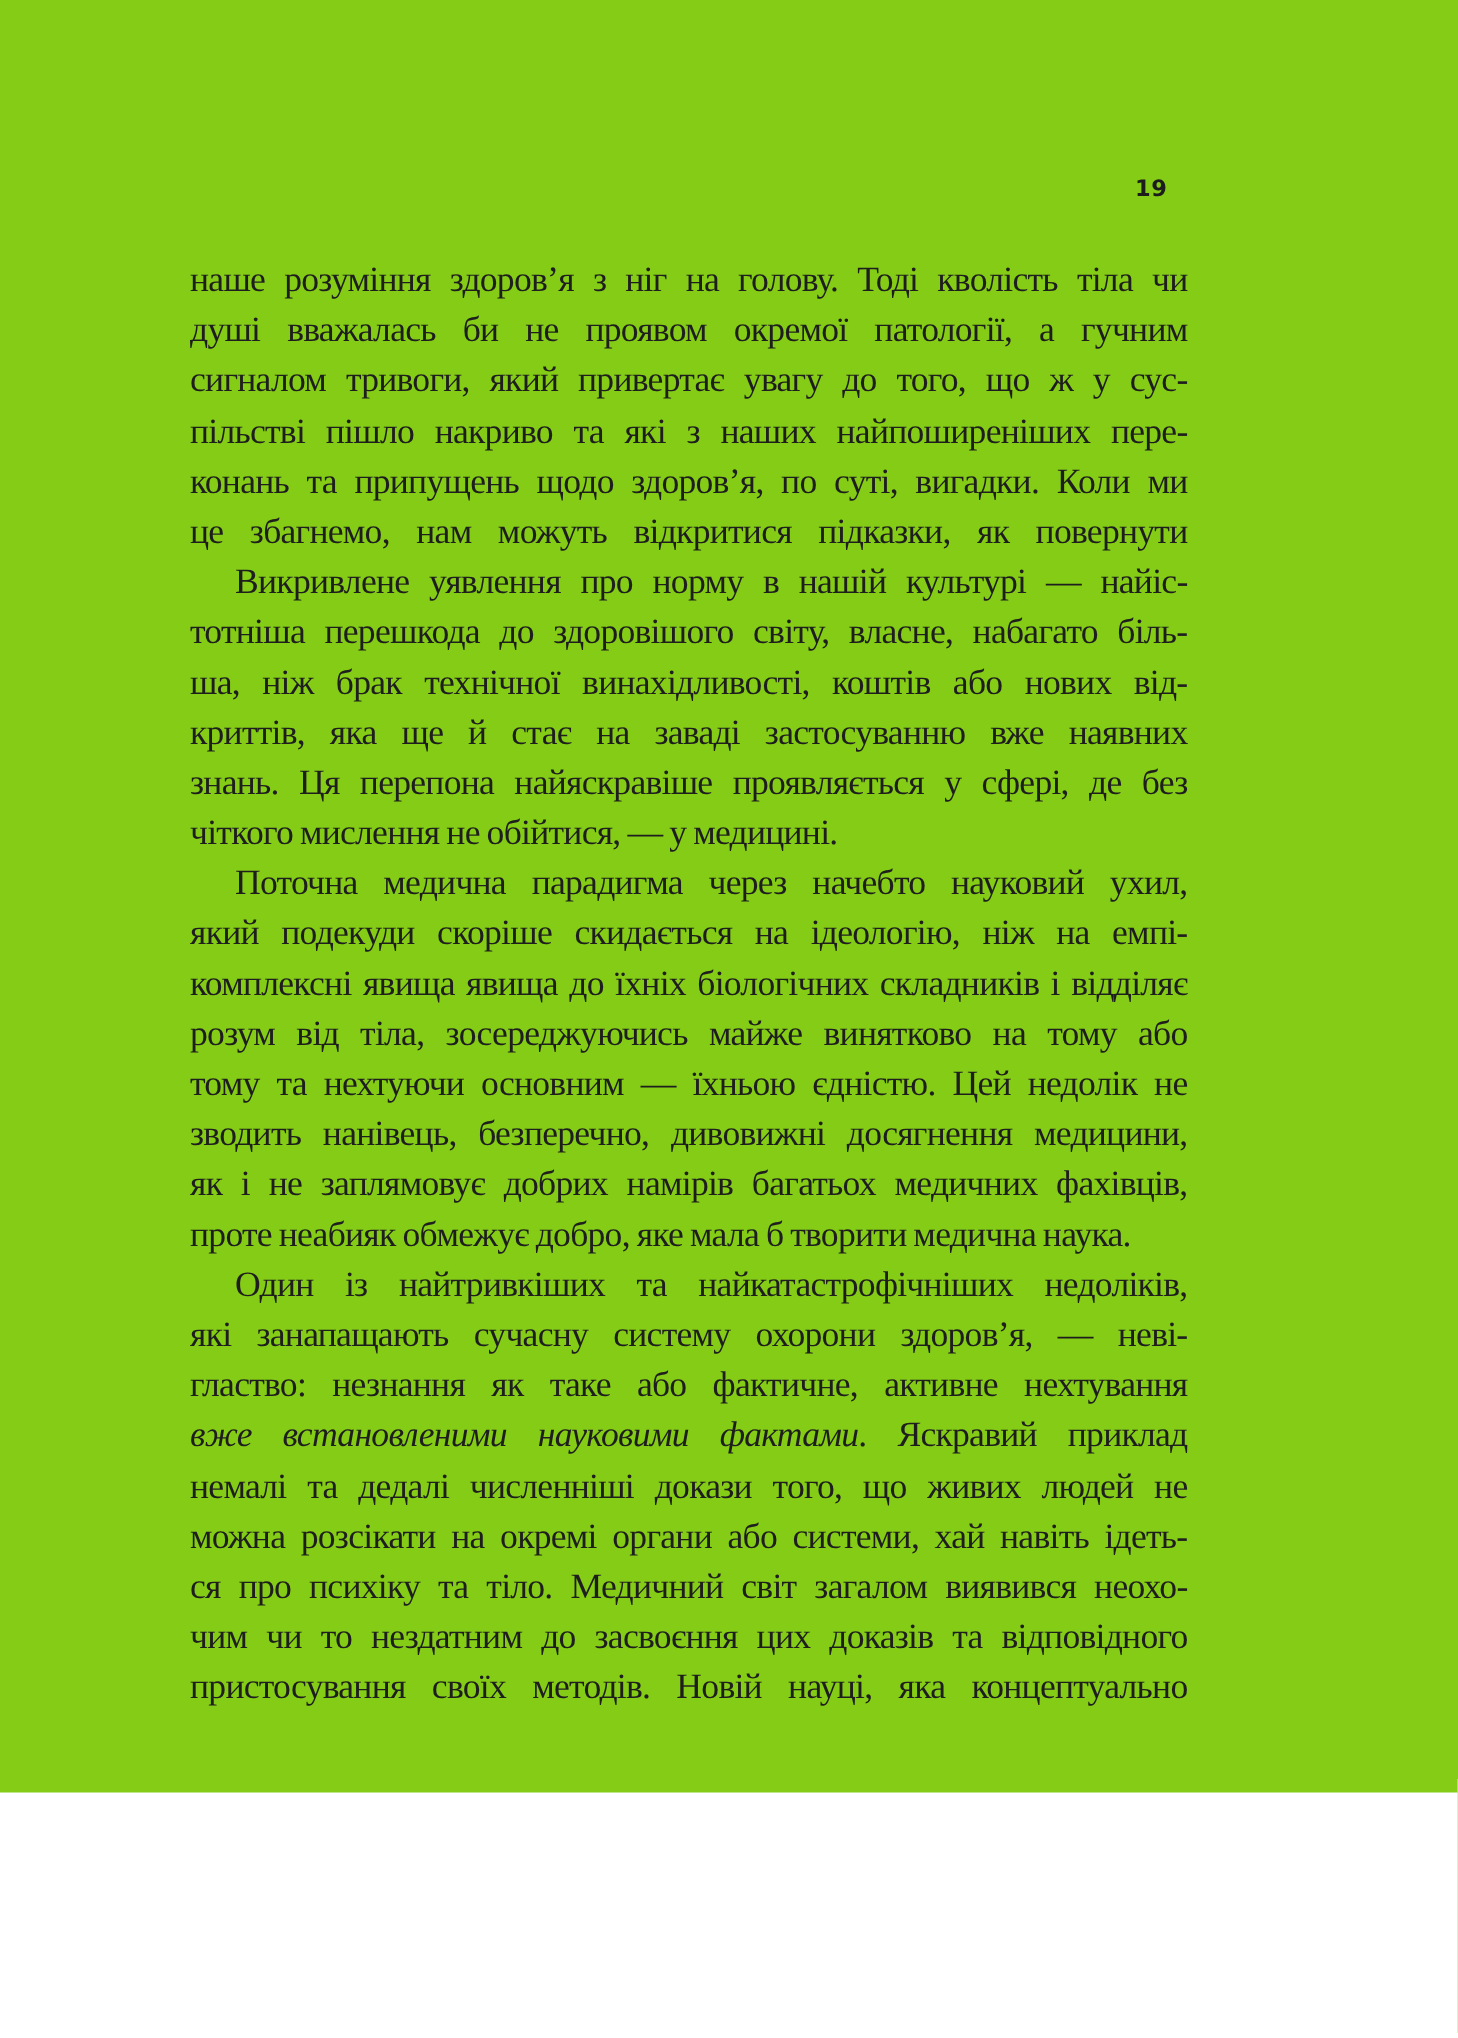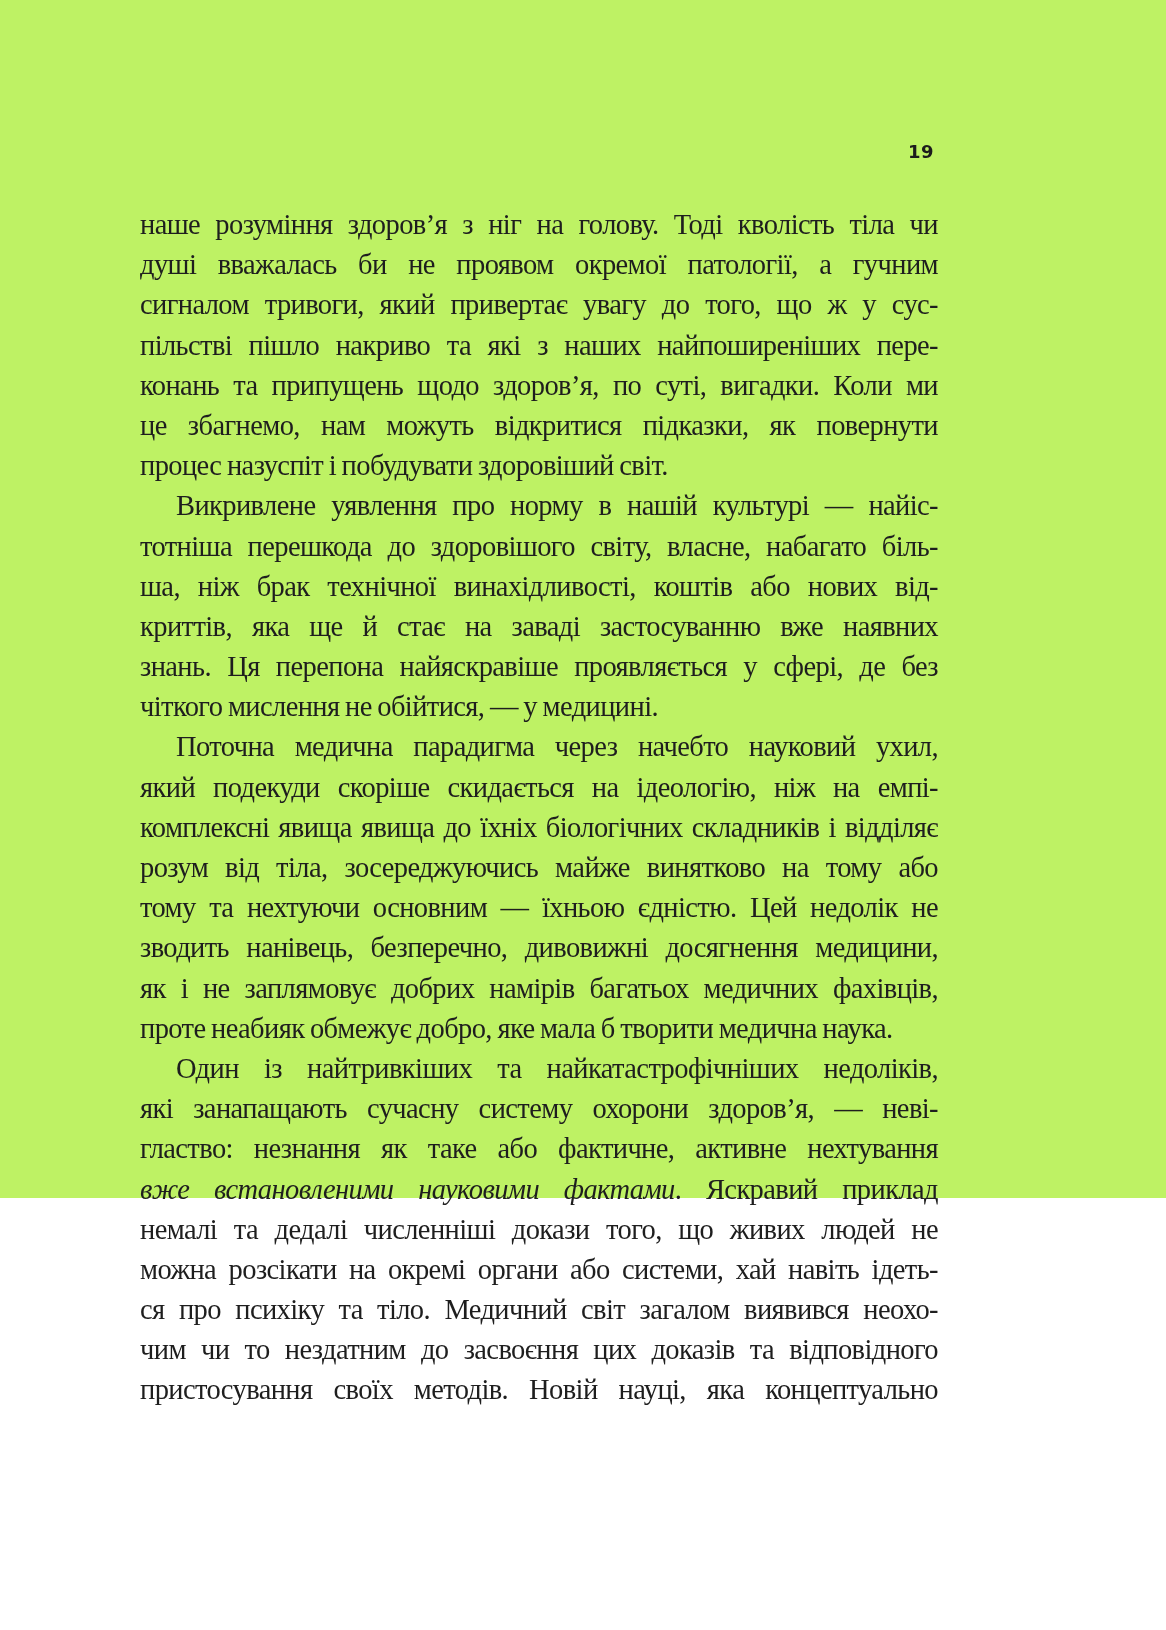--- a/index.html
+++ b/index.html
@@ -10,38 +10,38 @@
   body {
     width: 1166px;
     height: 1630px;
     position: relative;
     overflow: hidden;
   }
   .page {
     position: absolute;
     left: 0; top: 0;
     width: 1166px;
-    height: 1198px;
-    background: #bef264;
+    height: 1434px;
+    background: #84cc16;
   }
   .page-number {
     position: absolute;
     top: 141px;
     left: 880px;
     width: 54px;
     text-align: right;
     font-family: "DejaVu Sans", sans-serif;
     font-weight: bold;
     font-size: 18px;
     color: #1c1c1c;
     letter-spacing: 0.5px;
   }
   .body-text {
     position: absolute;
-    left: 140px;
+    left: 152px;
     top: 205px;
     width: 798px;
     font-family: "Liberation Serif", serif;
     font-size: 28.5px;
     line-height: 40.2px;
     color: #1e1e1e;
   }
   .line {
     display: block;
     white-space: nowrap;
@@ -70,21 +70,20 @@
 
   <div class="body-text">
 
     <div>
       <span class="line">наше розуміння здоров’я з ніг на голову. Тоді кволість тіла чи</span>
       <span class="line">душі вважалась би не проявом окремої патології, а гучним</span>
       <span class="line">сигналом тривоги, який привертає увагу до того, що ж у сус-</span>
       <span class="line">пільстві пішло накриво та які з наших найпоширеніших пере-</span>
       <span class="line">конань та припущень щодо здоров’я, по суті, вигадки. Коли ми</span>
       <span class="line">це збагнемо, нам можуть відкритися підказки, як повернути</span>
-      <span class="line last">процес назуспіт і побудувати здоровіший світ.</span>
     </div>
 
     <div>
       <span class="line indent">Викривлене уявлення про норму в нашій культурі — найіс-</span>
       <span class="line">тотніша перешкода до здоровішого світу, власне, набагато біль-</span>
       <span class="line">ша, ніж брак технічної винахідливості, коштів або нових від-</span>
       <span class="line">криттів, яка ще й стає на заваді застосуванню вже наявних</span>
       <span class="line">знань. Ця перепона найяскравіше проявляється у сфері, де без</span>
       <span class="line last">чіткого мислення не обійтися, — у медицині.</span>
     </div>

